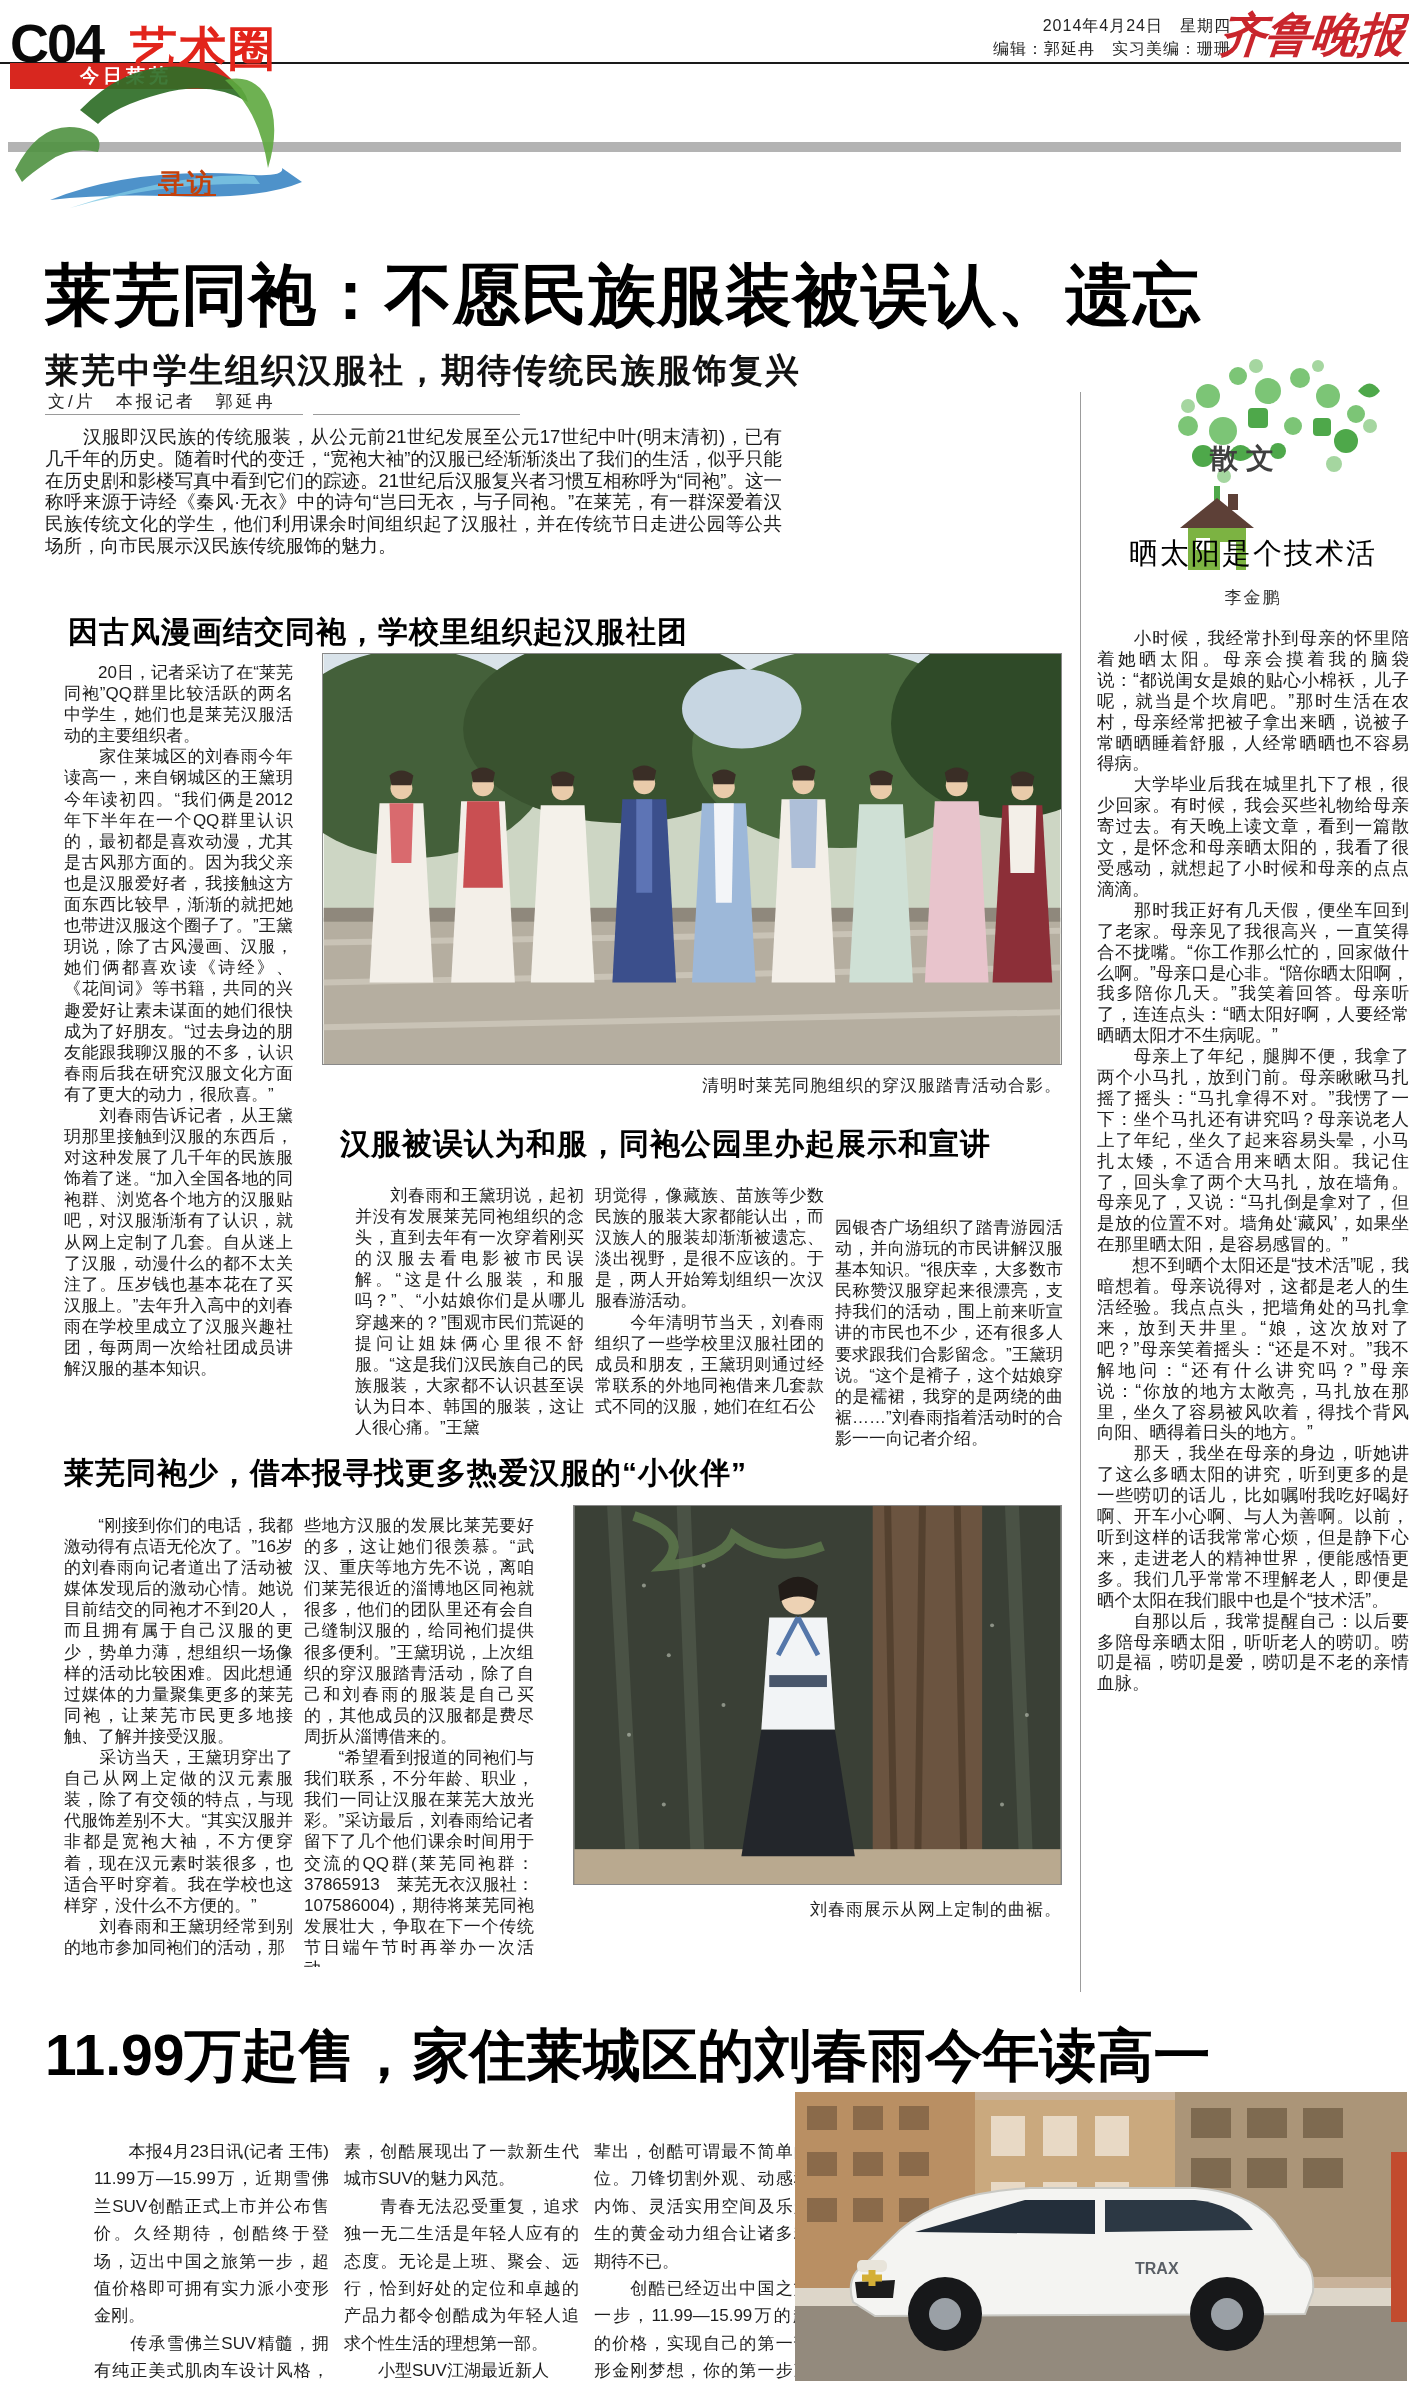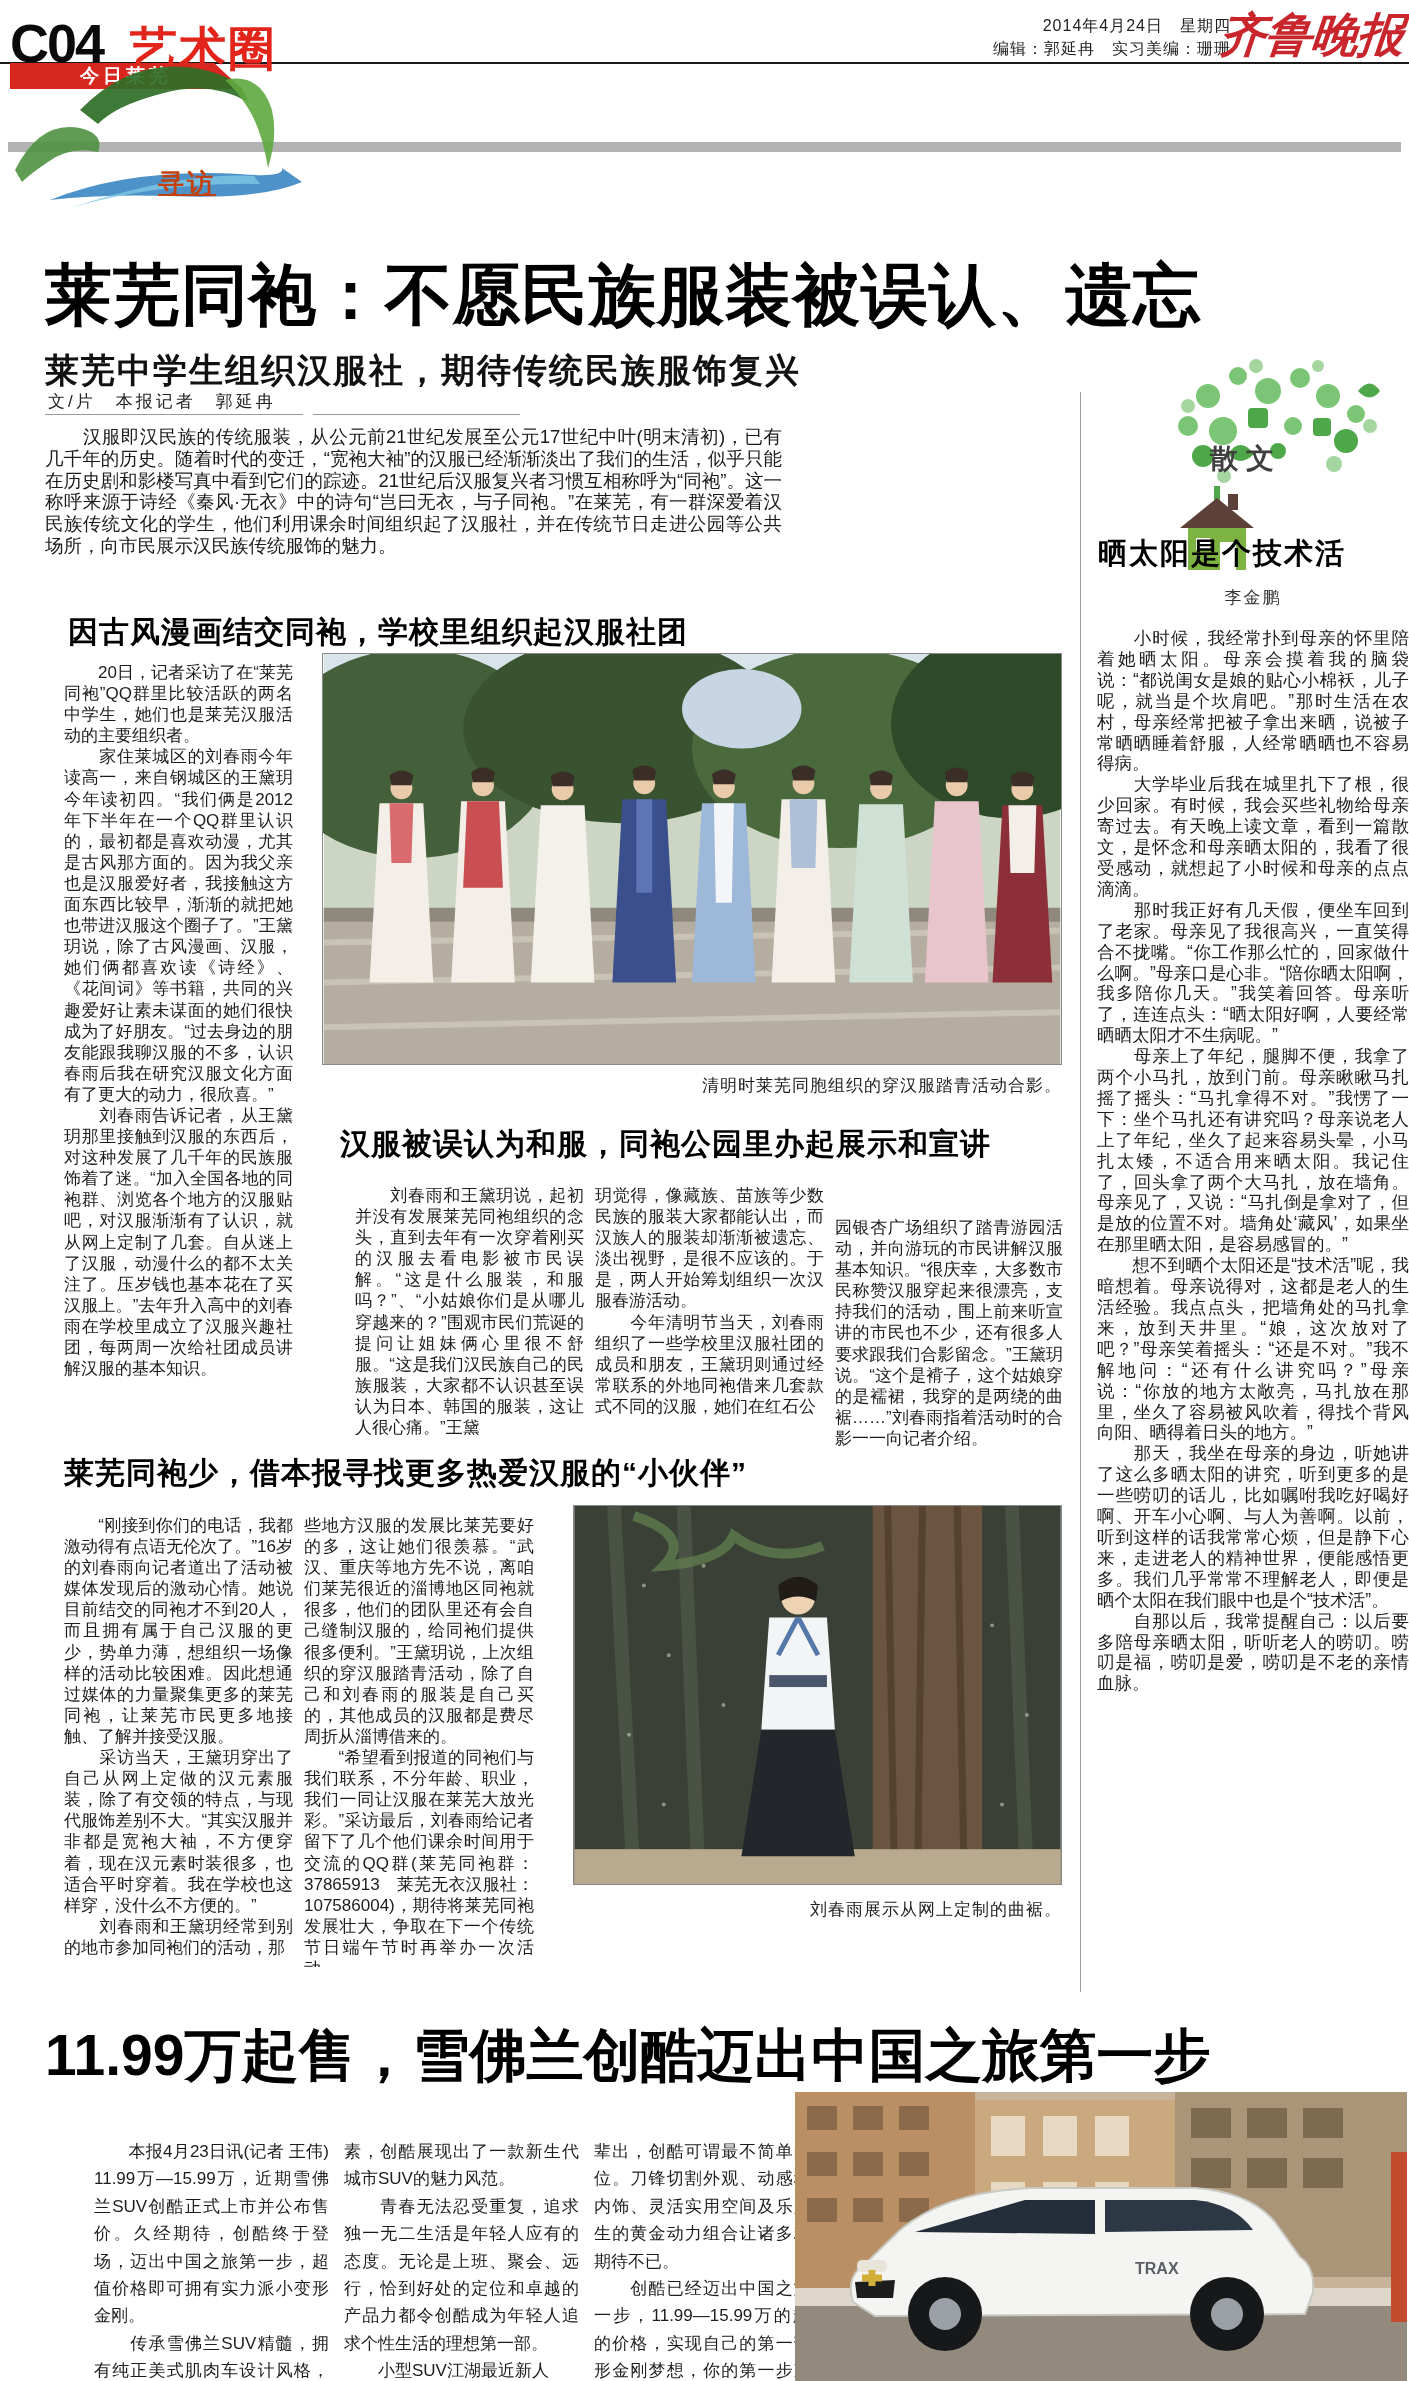--- a/index.html
+++ b/index.html
@@ -33,21 +33,21 @@
   
   .sechead{font-weight:900;color:#000;letter-spacing:1px;}
   .col{font-size:17px;line-height:21.1px;color:#1c1c1c;}
   .cap{font-size:17px;color:#222;text-align:right;letter-spacing:1px;}
 
   .photo-frame{border:1px solid #888;box-sizing:border-box;}
 
   
   .vrule{left:1080px;top:392px;width:1px;height:1600px;background:#9c9c9c;}
   .sanwen{left:1210px;top:440px;font-size:28px;color:#3f3f3f;letter-spacing:8px;font-weight:600;}
-  .essay-title{left:1066px;top:534px;width:312px;text-align:center;font-size:29px;font-weight:700;letter-spacing:2px;color:#000;}
+  .essay-title{left:1097px;top:534px;width:312px;text-align:center;font-size:29px;font-weight:400;letter-spacing:2px;color:#000;}
   .essay-author{left:1097px;top:586px;width:312px;text-align:center;font-size:17px;color:#333;letter-spacing:2px;}
   .essay-body{left:1097px;top:628px;width:312px;height:1366px;font-size:17.5px;line-height:20.9px;color:#1c1c1c;}
 
   
   .ad-head{left:45px;top:2018px;width:1340px;font-size:57px;font-weight:900;white-space:nowrap;color:#000;}
   .adcol{font-size:17px;line-height:27.4px;color:#1c1c1c;margin-left:36px;}
 </style>
 </head>
 <body>
 
@@ -239,21 +239,21 @@
   <div class="abs essay-title">晒太阳是个技术活</div>
   <div class="abs essay-author">李金鹏</div>
   <div class="abs essay-body justify prelines clip">　　小时候，我经常扑到母亲的怀里陪着她晒太阳。母亲会摸着我的脑袋说：“都说闺女是娘的贴心小棉袄，儿子呢，就当是个坎肩吧。”那时生活在农村，母亲经常把被子拿出来晒，说被子常晒晒睡着舒服，人经常晒晒也不容易得病。
 　　大学毕业后我在城里扎下了根，很少回家。有时候，我会买些礼物给母亲寄过去。有天晚上读文章，看到一篇散文，是怀念和母亲晒太阳的，我看了很受感动，就想起了小时候和母亲的点点滴滴。
 　　那时我正好有几天假，便坐车回到了老家。母亲见了我很高兴，一直笑得合不拢嘴。“你工作那么忙的，回家做什么啊。”母亲口是心非。“陪你晒太阳啊，我多陪你几天。”我笑着回答。母亲听了，连连点头：“晒太阳好啊，人要经常晒晒太阳才不生病呢。”
 　　母亲上了年纪，腿脚不便，我拿了两个小马扎，放到门前。母亲瞅瞅马扎摇了摇头：“马扎拿得不对。”我愣了一下：坐个马扎还有讲究吗？母亲说老人上了年纪，坐久了起来容易头晕，小马扎太矮，不适合用来晒太阳。我记住了，回头拿了两个大马扎，放在墙角。母亲见了，又说：“马扎倒是拿对了，但是放的位置不对。墙角处‘藏风’，如果坐在那里晒太阳，是容易感冒的。”
 　　想不到晒个太阳还是“技术活”呢，我暗想着。母亲说得对，这都是老人的生活经验。我点点头，把墙角处的马扎拿来，放到天井里。“娘，这次放对了吧？”母亲笑着摇头：“还是不对。”我不解地问：“还有什么讲究吗？”母亲说：“你放的地方太敞亮，马扎放在那里，坐久了容易被风吹着，得找个背风向阳、晒得着日头的地方。”
 　　那天，我坐在母亲的身边，听她讲了这么多晒太阳的讲究，听到更多的是一些唠叨的话儿，比如嘱咐我吃好喝好啊、开车小心啊、与人为善啊。以前，听到这样的话我常常心烦，但是静下心来，走进老人的精神世界，便能感悟更多。我们几乎常常不理解老人，即便是晒个太阳在我们眼中也是个“技术活”。
 　　自那以后，我常提醒自己：以后要多陪母亲晒太阳，听听老人的唠叨。唠叨是福，唠叨是爱，唠叨是不老的亲情血脉。</div>
 
-  <div class="abs ad-head">11.99万起售，雪佛兰创酷迈出中国之旅第一步</div>
+  <div class="abs ad-head">11.99万起售，家住莱城区的刘春雨今年读高一</div>
   <div class="abs adcol justify prelines clip" style="left:58px;top:2138px;width:235px;height:243px;">　　本报4月23日讯(记者 王伟)　11.99万—15.99万，近期雪佛兰SUV创酷正式上市并公布售价。久经期待，创酷终于登场，迈出中国之旅第一步，超值价格即可拥有实力派小变形金刚。
 　　传承雪佛兰SUV精髓，拥有纯正美式肌肉车设计风格，并融入硬朗动感变形金刚元</div>
   <div class="abs adcol justify prelines clip" style="left:308px;top:2138px;width:235px;height:243px;">素，创酷展现出了一款新生代城市SUV的魅力风范。
 　　青春无法忍受重复，追求独一无二生活是年轻人应有的态度。无论是上班、聚会、远行，恰到好处的定位和卓越的产品力都令创酷成为年轻人追求个性生活的理想第一部。
 　　小型SUV江湖最近新人</div>
   <div class="abs adcol justify prelines clip" style="left:558px;top:2138px;width:235px;height:243px;">辈出，创酷可谓最不简单的一位。刀锋切割外观、动感科技内饰、灵活实用空间及乐趣横生的黄金动力组合让诸多粉丝期待不已。
 　　创酷已经迈出中国之旅第一步，11.99—15.99万的超值的价格，实现自己的第一部变形金刚梦想，你的第一步准备好了吗？</div>
 
   <svg class="abs" style="left:795px;top:2092px;" width="612" height="289" viewBox="0 0 612 289">
     <rect width="612" height="289" fill="#c8b29a"></rect>

